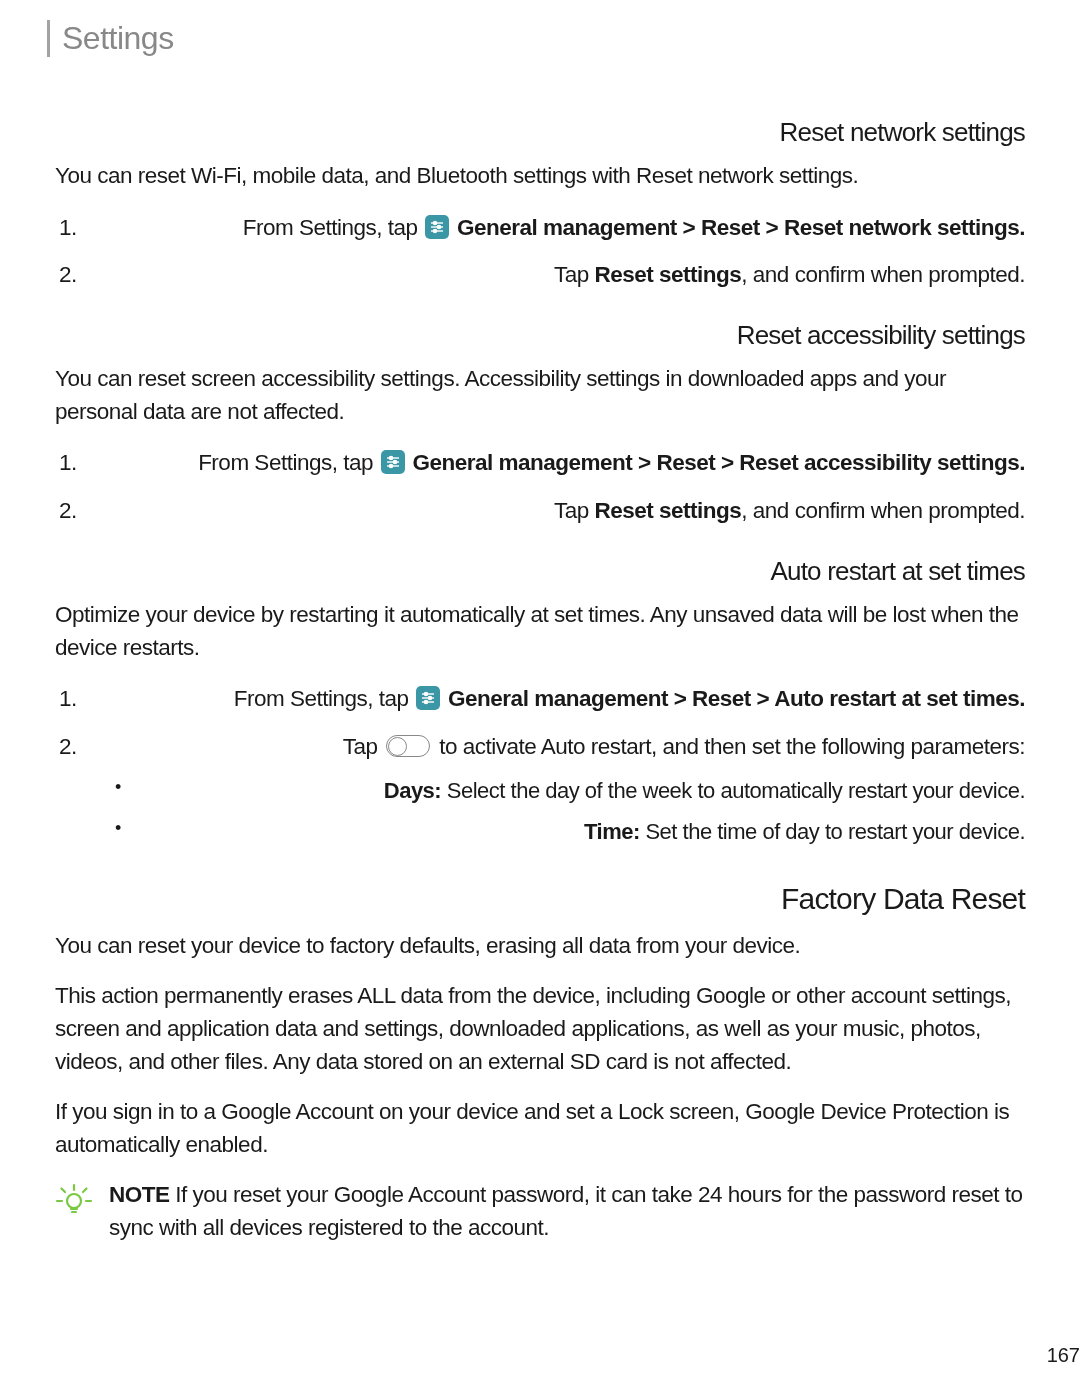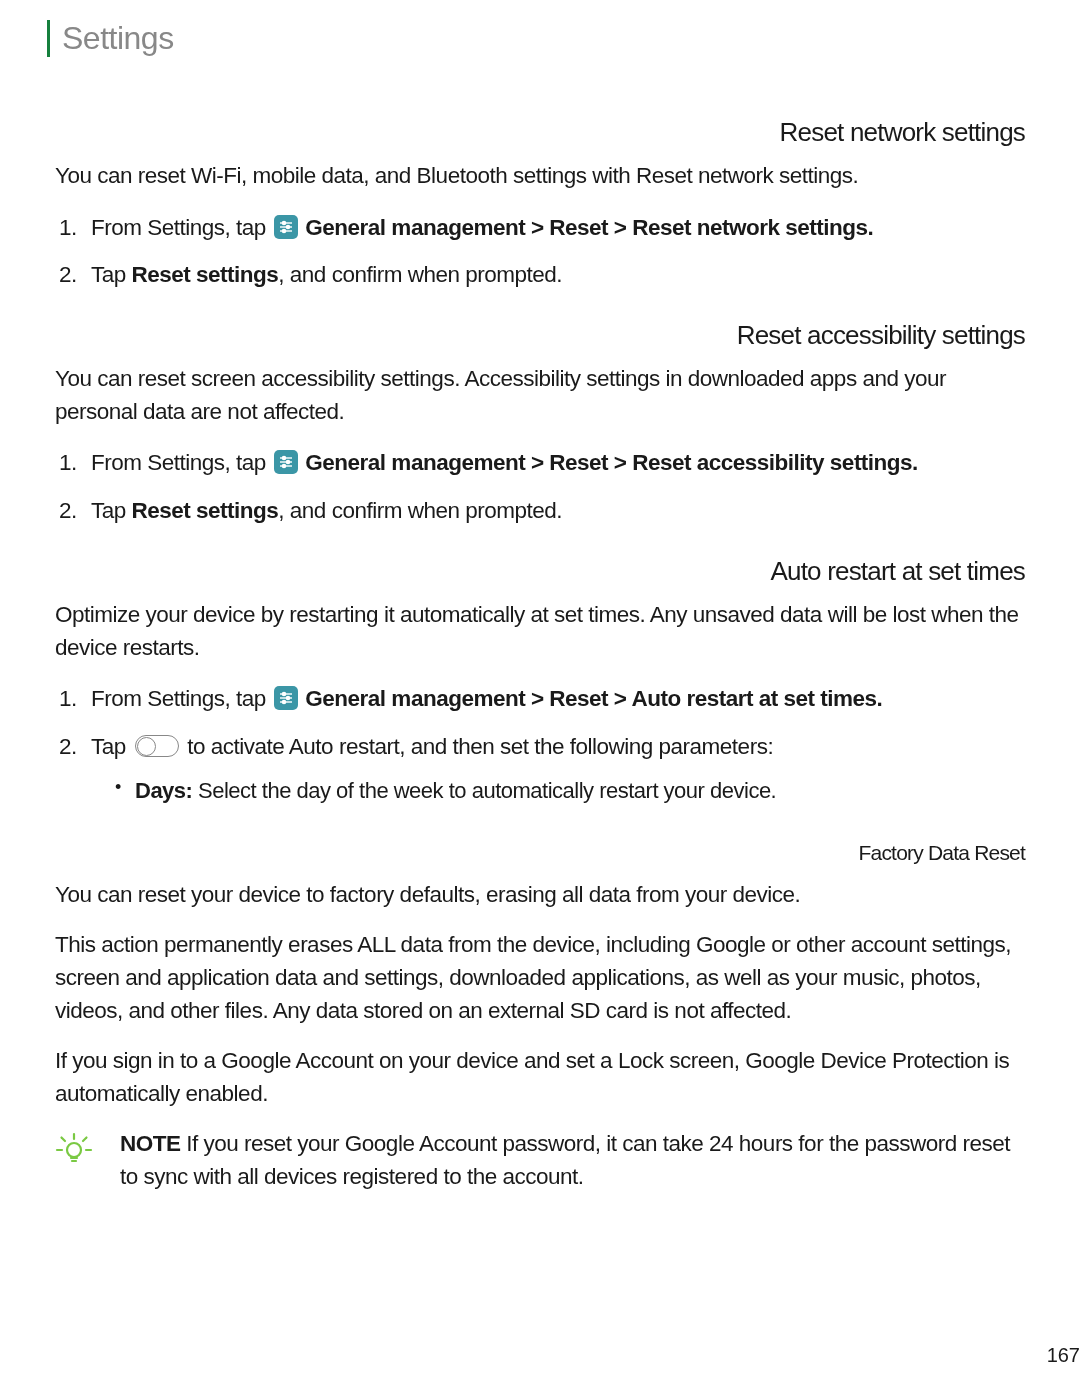--- a/index.html
+++ b/index.html
@@ -6,56 +6,57 @@
     body {
       width: 1080px;
       height: 1397px;
       background: #fff;
       font-family: Arial, Helvetica, sans-serif;
       color: #1a1a1a;
       padding: 20px 55px 20px 55px;
       position: relative;
     }
     .header {
-      border-left: 3px solid #15803d;
+      border-left: 3px solid #a3a3a3;
       padding-left: 12px;
       margin-bottom: 60px;
       margin-left: -8px;
     }
     .header-title {
       font-size: 32px;
       color: #888;
       font-weight: 400;
       letter-spacing: -0.5px;
     }
     h2 {
       font-size: 26px;
       font-weight: 400;
       letter-spacing: -0.8px;
       margin-bottom: 12px;
       margin-top: 28px;
       text-align: right;
     }
     h2.factory {
-      font-size: 21px;
+      font-size: 30px;
       font-weight: 400;
       margin-top: 34px;
       margin-bottom: 14px;
     }
     p {
       font-size: 22.5px;
       line-height: 1.45;
       letter-spacing: -0.5px;
       margin-bottom: 18px;
     }
     ol {
       list-style: none;
       counter-reset: item;
       margin-left: 28px;
       margin-bottom: 10px;
+      text-align: right;
     }
     ol > li {
       counter-increment: item;
       font-size: 22.5px;
       line-height: 1.5;
       letter-spacing: -0.5px;
       margin-bottom: 14px;
       position: relative;
       padding-left: 8px;
     }
@@ -118,21 +119,21 @@
       top: 1px;
       width: 17px;
       height: 17px;
       border: 1.5px solid #888;
       border-radius: 50%;
       background: #fff;
     }
     .note-block {
       display: flex;
       align-items: flex-start;
-      gap: 27px;
+      gap: 16px;
       margin-top: 16px;
     }
     .bulb-icon {
       flex-shrink: 0;
       margin-top: 2px;
     }
     .note-text {
       font-size: 22.5px;
       line-height: 1.45;
       letter-spacing: -0.5px;
@@ -211,20 +212,21 @@
             <line x1="2" y1="12" x2="14" y2="12"></line>
             <circle cx="6" cy="12" r="1.6" fill="#fff"></circle>
           </g>
         </svg>
       </span><span class="bold"> General management &gt; Reset &gt; Auto restart at set times.</span>
   </li>
   <li>
     <span>Tap </span><span class="toggle"></span><span> to activate Auto restart, and then set the following parameters:</span>
     <ul>
       <li><span class="bold">Days:</span><span> Select the day of the week to automatically restart your device.</span></li>
+      <li><span class="bold">Time:</span><span> Set the time of day to restart your device.</span></li>
     </ul>
   </li>
 </ol>
 
 <h2 class="factory">Factory Data Reset</h2>
 <p>You can reset your device to factory defaults, erasing all data from your device.</p>
 <p>This action permanently erases ALL data from the device, including Google or other account settings, screen and application data and settings, downloaded applications, as well as your music, photos, videos, and other files. Any data stored on an external SD card is not affected.</p>
 <p>If you sign in to a Google Account on your device and set a Lock screen, Google Device Protection is automatically enabled.</p>
 
 <div class="note-block">

